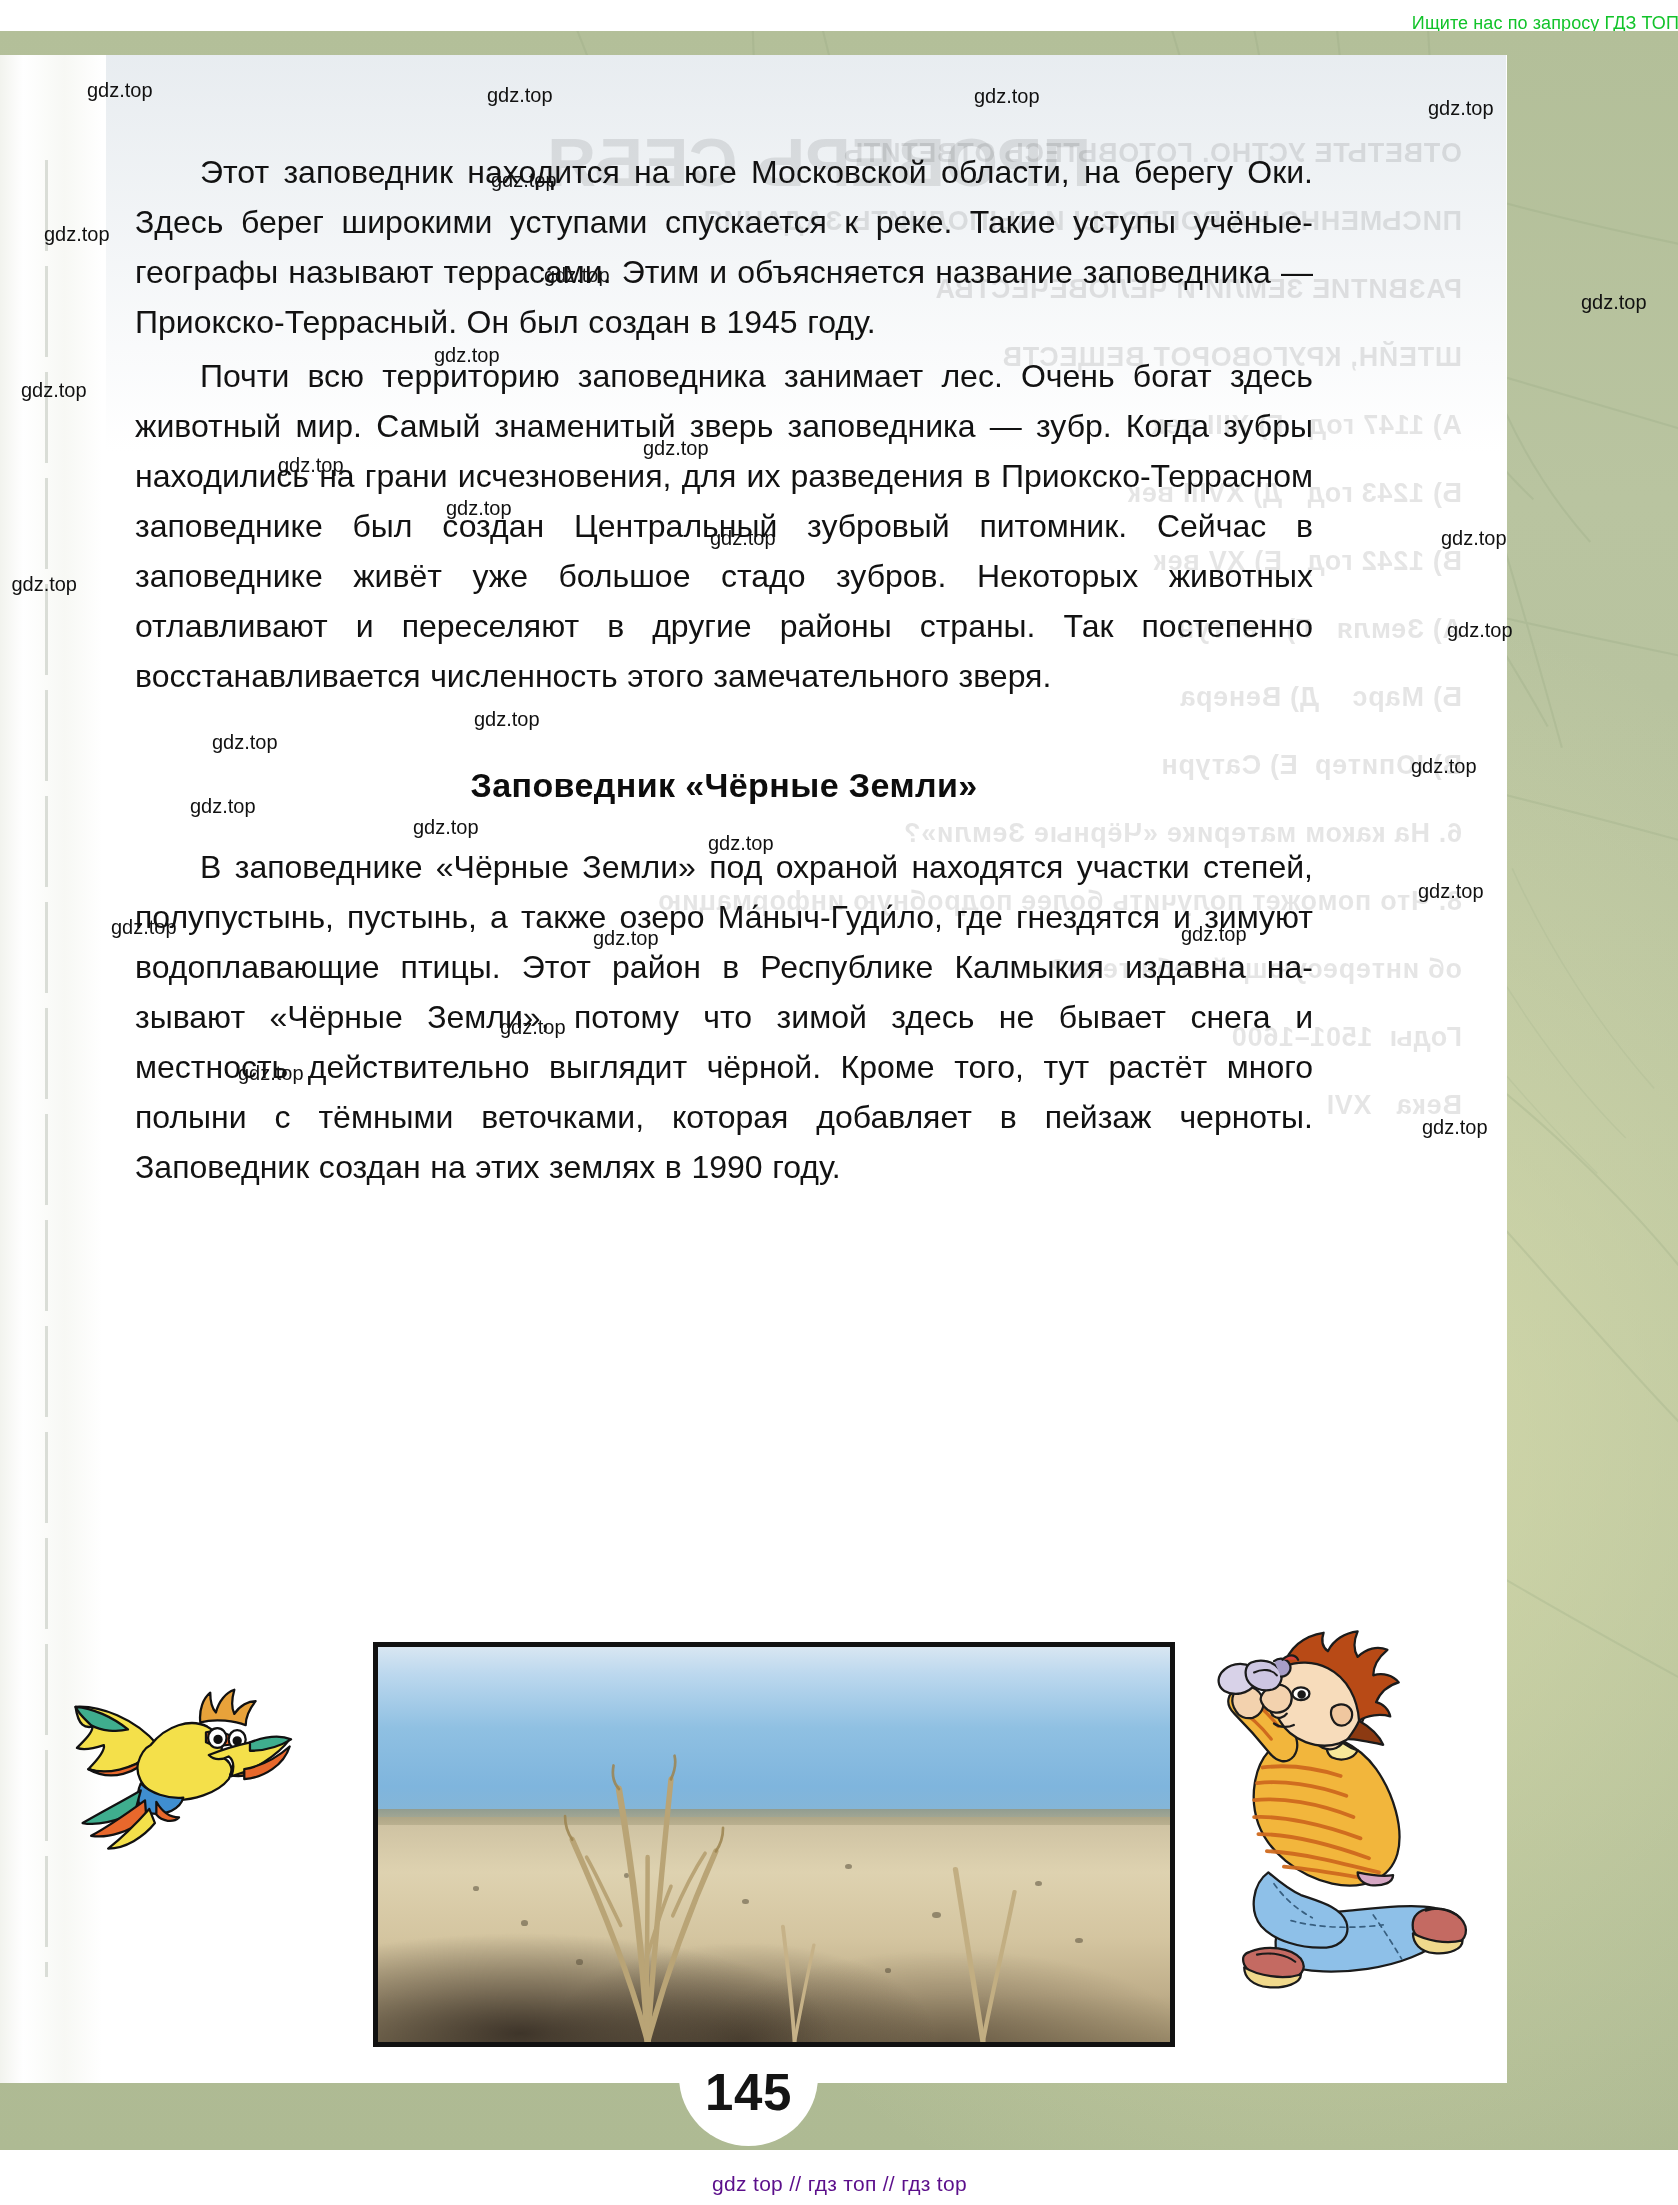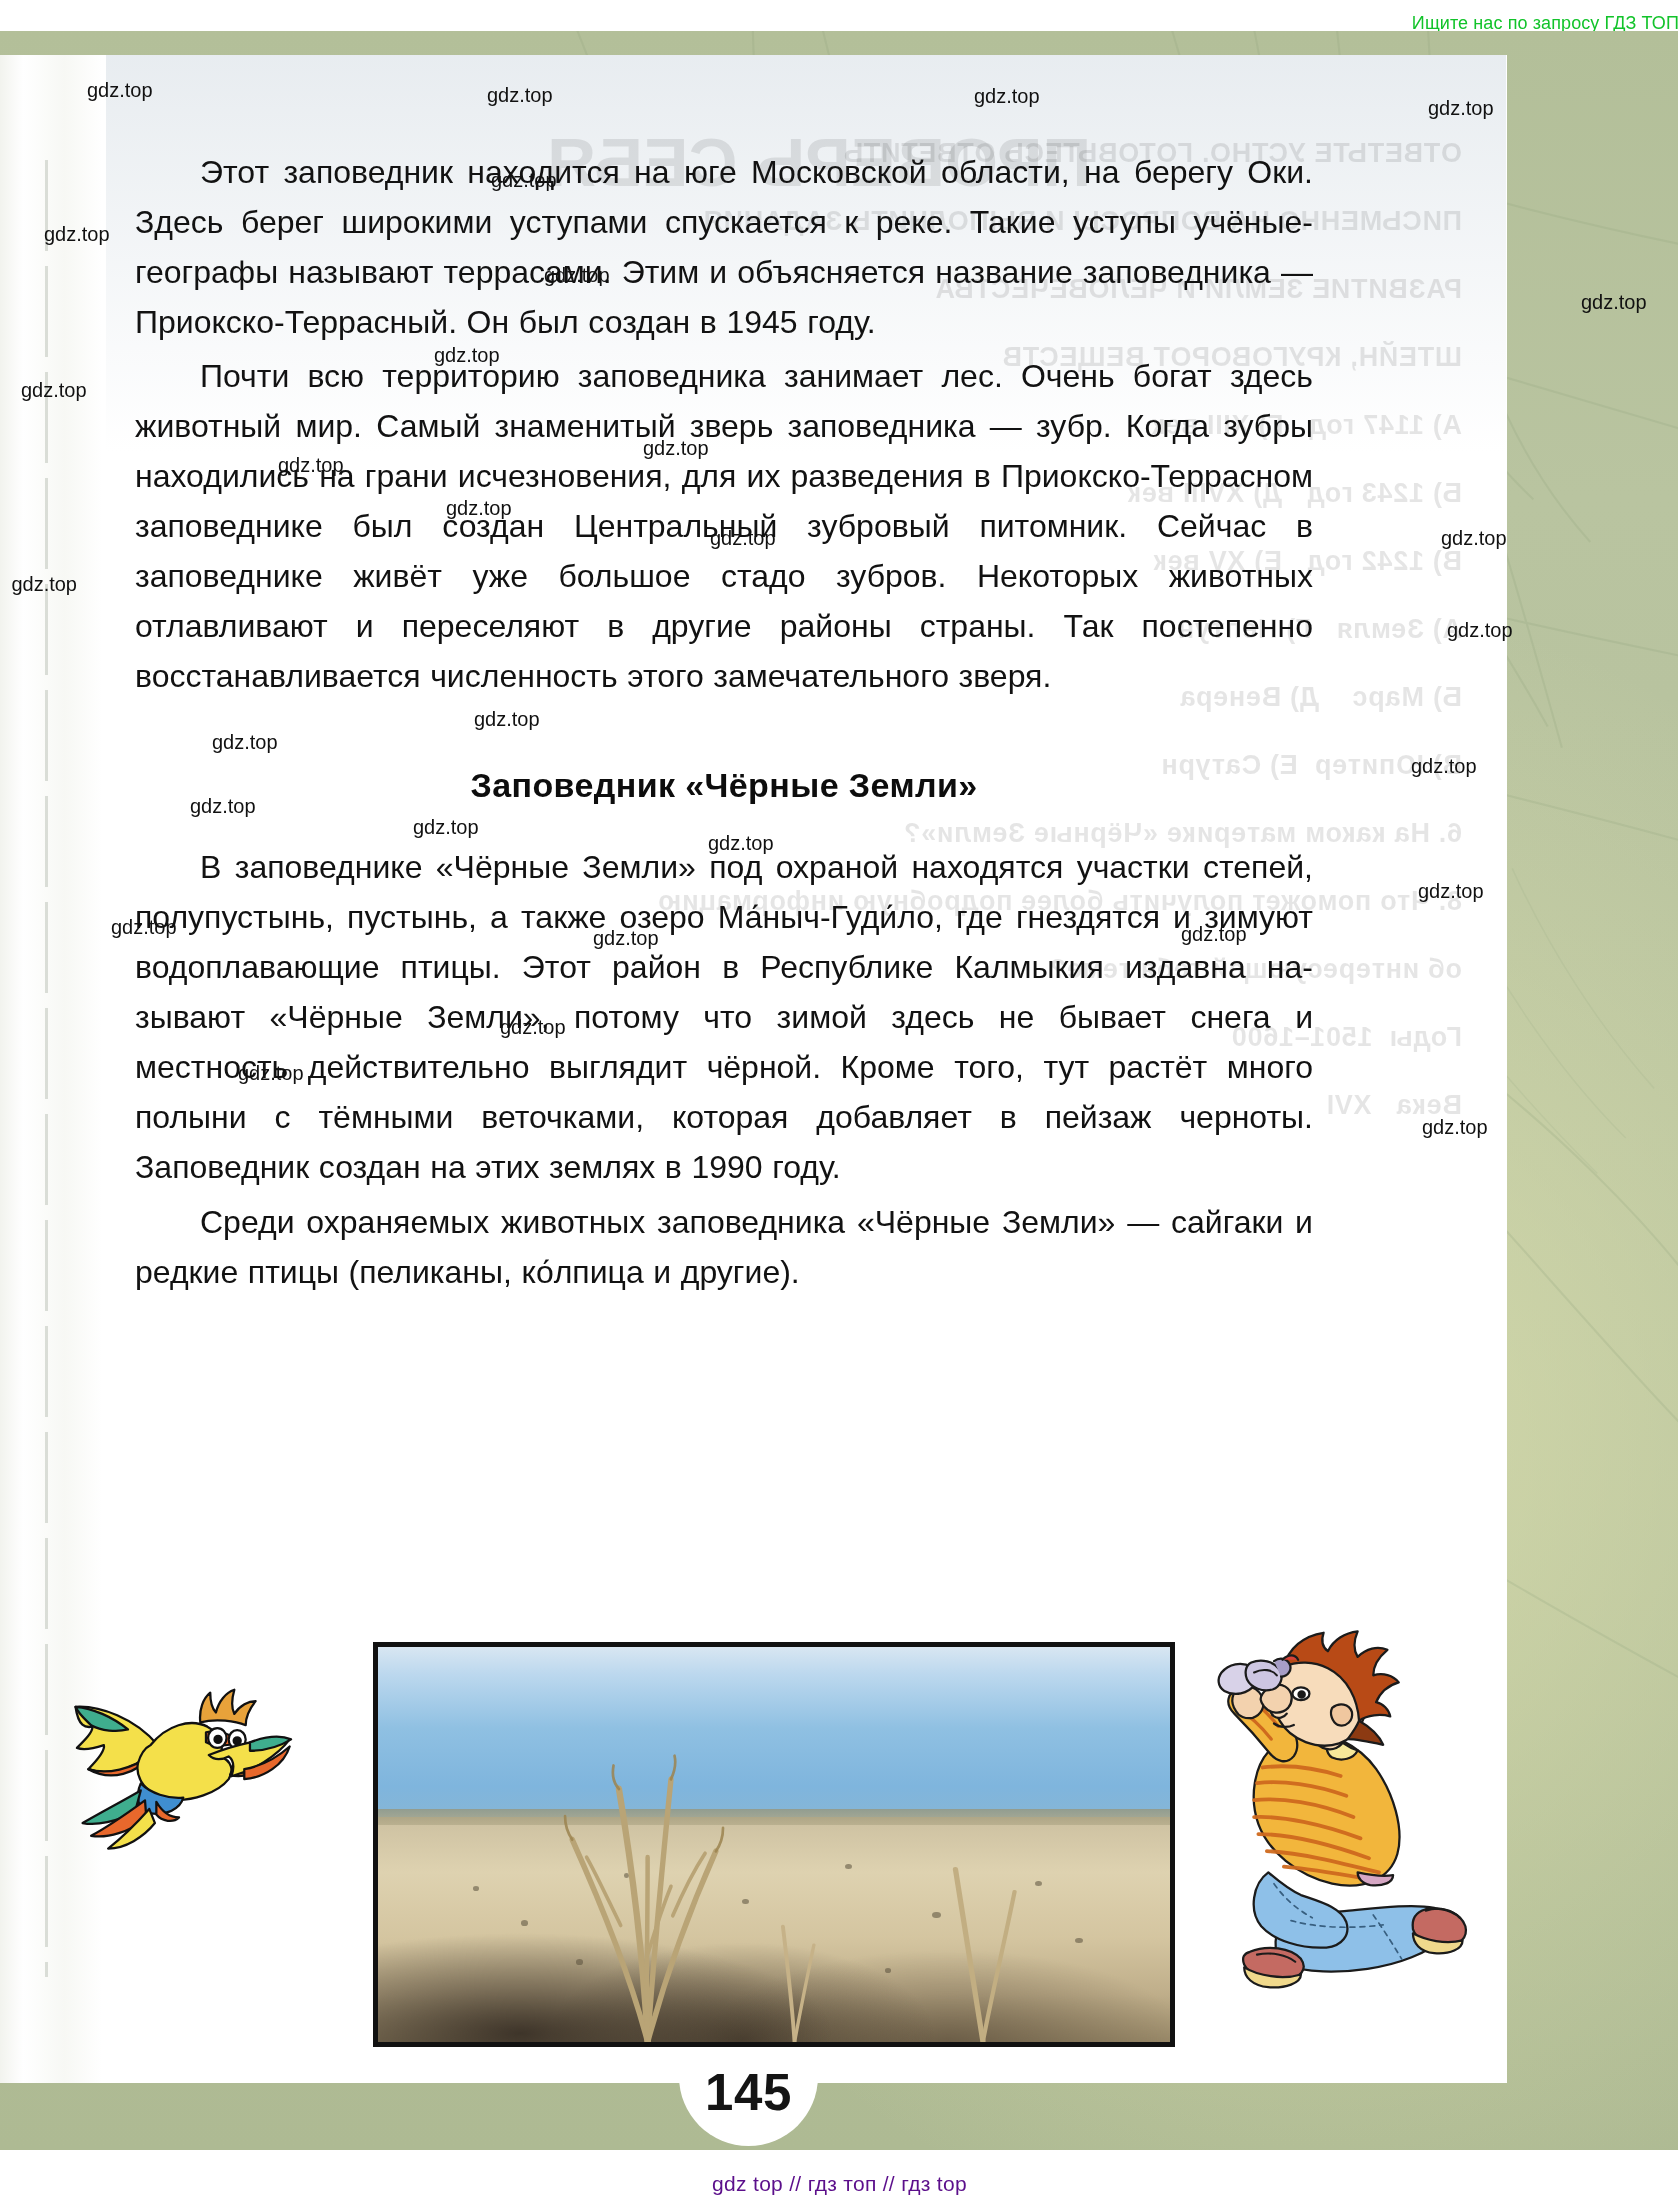--- a/index.html
+++ b/index.html
@@ -287,21 +287,20 @@
 об интересующей тебя теме?
 Годы  1501–1600
 Века   XVI</div>
 
   <div id="content">
     <p class="body-text">Этот заповедник находится на юге Московской облас­ти, на берегу Оки. Здесь берег широкими уступами спускается к реке. Такие уступы учёные-географы назы­вают террасами. Этим и объясняется название заповед­ника — Приокско-Террасный. Он был создан в 1945 году.</p>
     <p class="body-text">Почти всю территорию заповедника занимает лес. Очень богат здесь животный мир. Самый знаменитый зверь заповедника — зубр. Когда зубры находились на грани исчезновения, для их разведения в Приокско-Тер­расном заповеднике был создан Центральный зубровый питомник. Сейчас в заповеднике живёт уже большое ста­до зубров. Некоторых животных отлавливают и переселя­ют в другие районы страны. Так постепенно восстанав­ливается численность этого замечательного зверя.</p>
 
     <h2 class="article-title second">Заповедник  «Чёрные  Земли»</h2>
     <p class="body-text">В заповеднике «Чёрные Земли» под охраной находят­ся участки степей, полупустынь, пустынь, а также озеро Ма́ныч-Гуди́ло, где гнездятся и зимуют водоплавающие птицы. Этот район в Республике Калмыкия издавна на­зывают «Чёрные Земли», потому что зимой здесь не бы­вает снега и местность действительно выглядит чёрной. Кроме того, тут растёт много полыни с тёмными веточ­ками, которая добавляет в пейзаж черноты. Заповедник создан на этих землях в 1990 году.</p>
-    <p class="body-text">Среди охраняемых животных заповедника «Чёрные Земли» — сайгаки и редкие птицы (пеликаны, ко́лпица и другие).</p>
   </div>
 
   <div id="illus">
 
     <svg class="parrot" viewBox="0 0 330 330">
       <g stroke="#111" stroke-width="3.2" stroke-linejoin="round" stroke-linecap="round">
 
         <path d="M12,42 C46,40 96,58 128,96 C106,126 64,142 30,130 C44,116 54,104 52,96 C40,100 24,104 14,100 C26,88 36,78 36,70 C26,72 16,70 12,42 Z" fill="#f4e04a"></path>
         <path d="M12,42 C36,44 64,56 86,74 C70,78 48,76 34,68 C26,60 16,52 12,42 Z" fill="#3fae8e"></path>
         <path d="M30,130 C56,138 92,130 118,110 C100,136 62,148 30,130 Z" fill="#e8682c"></path>

